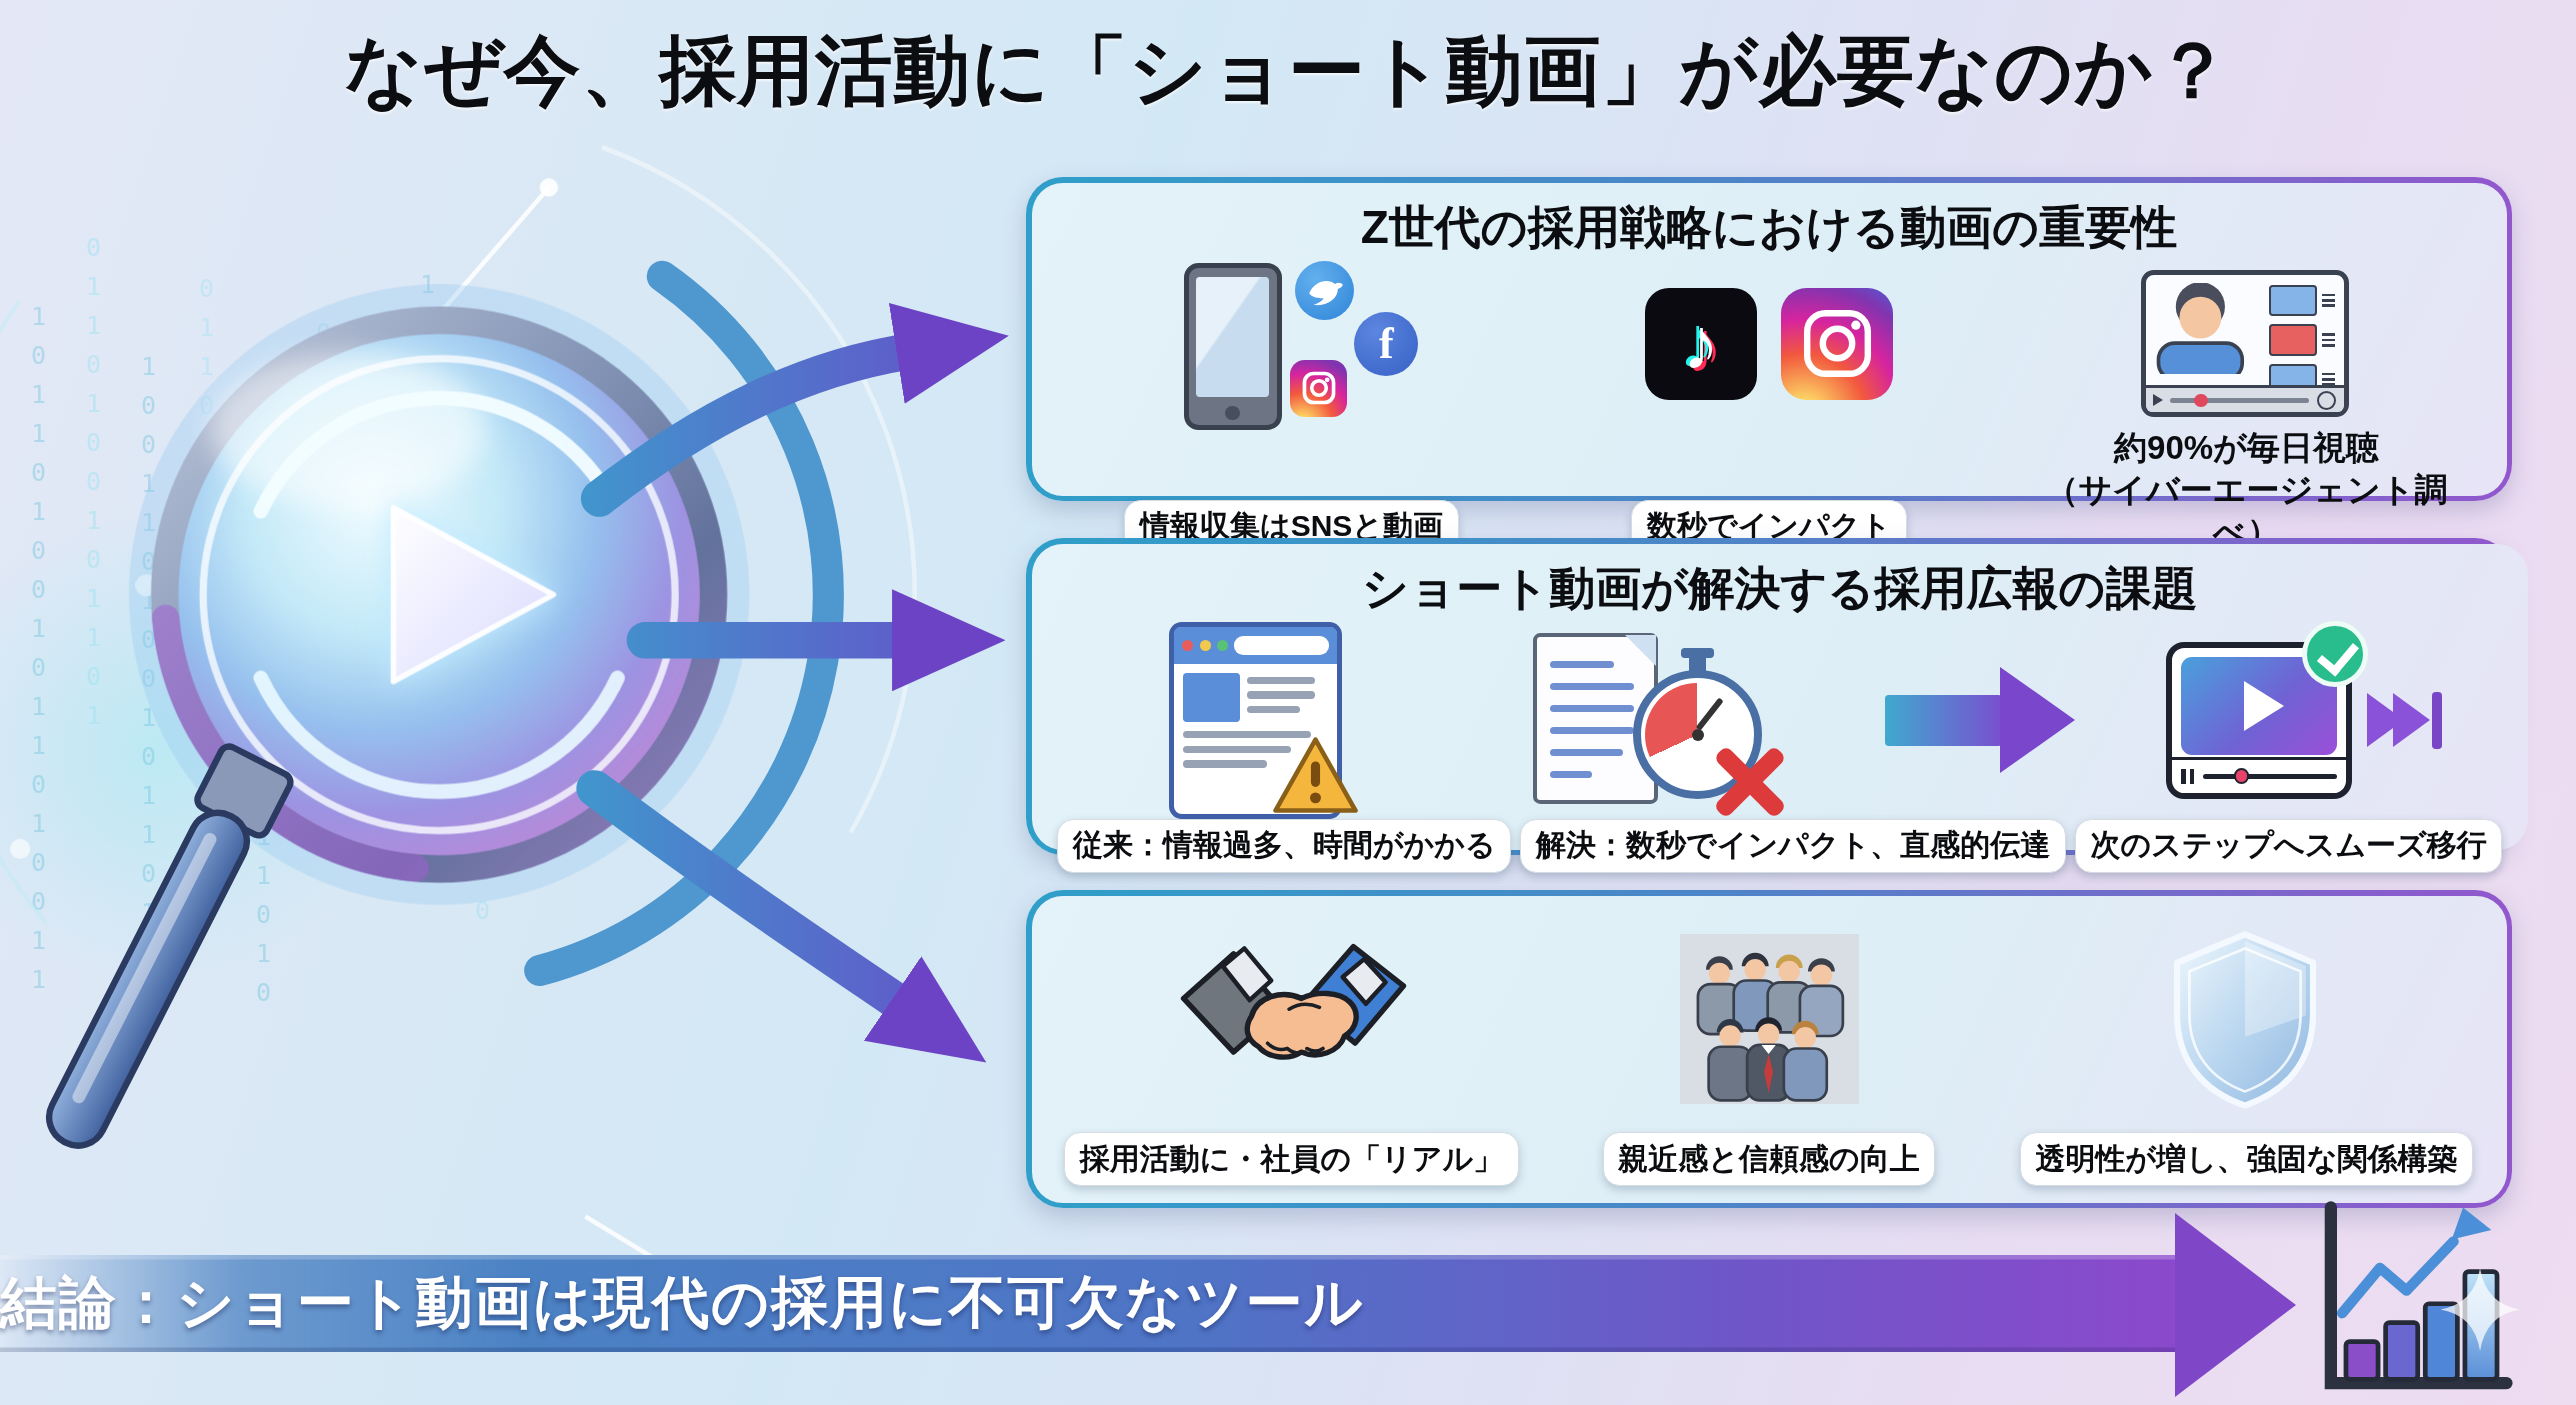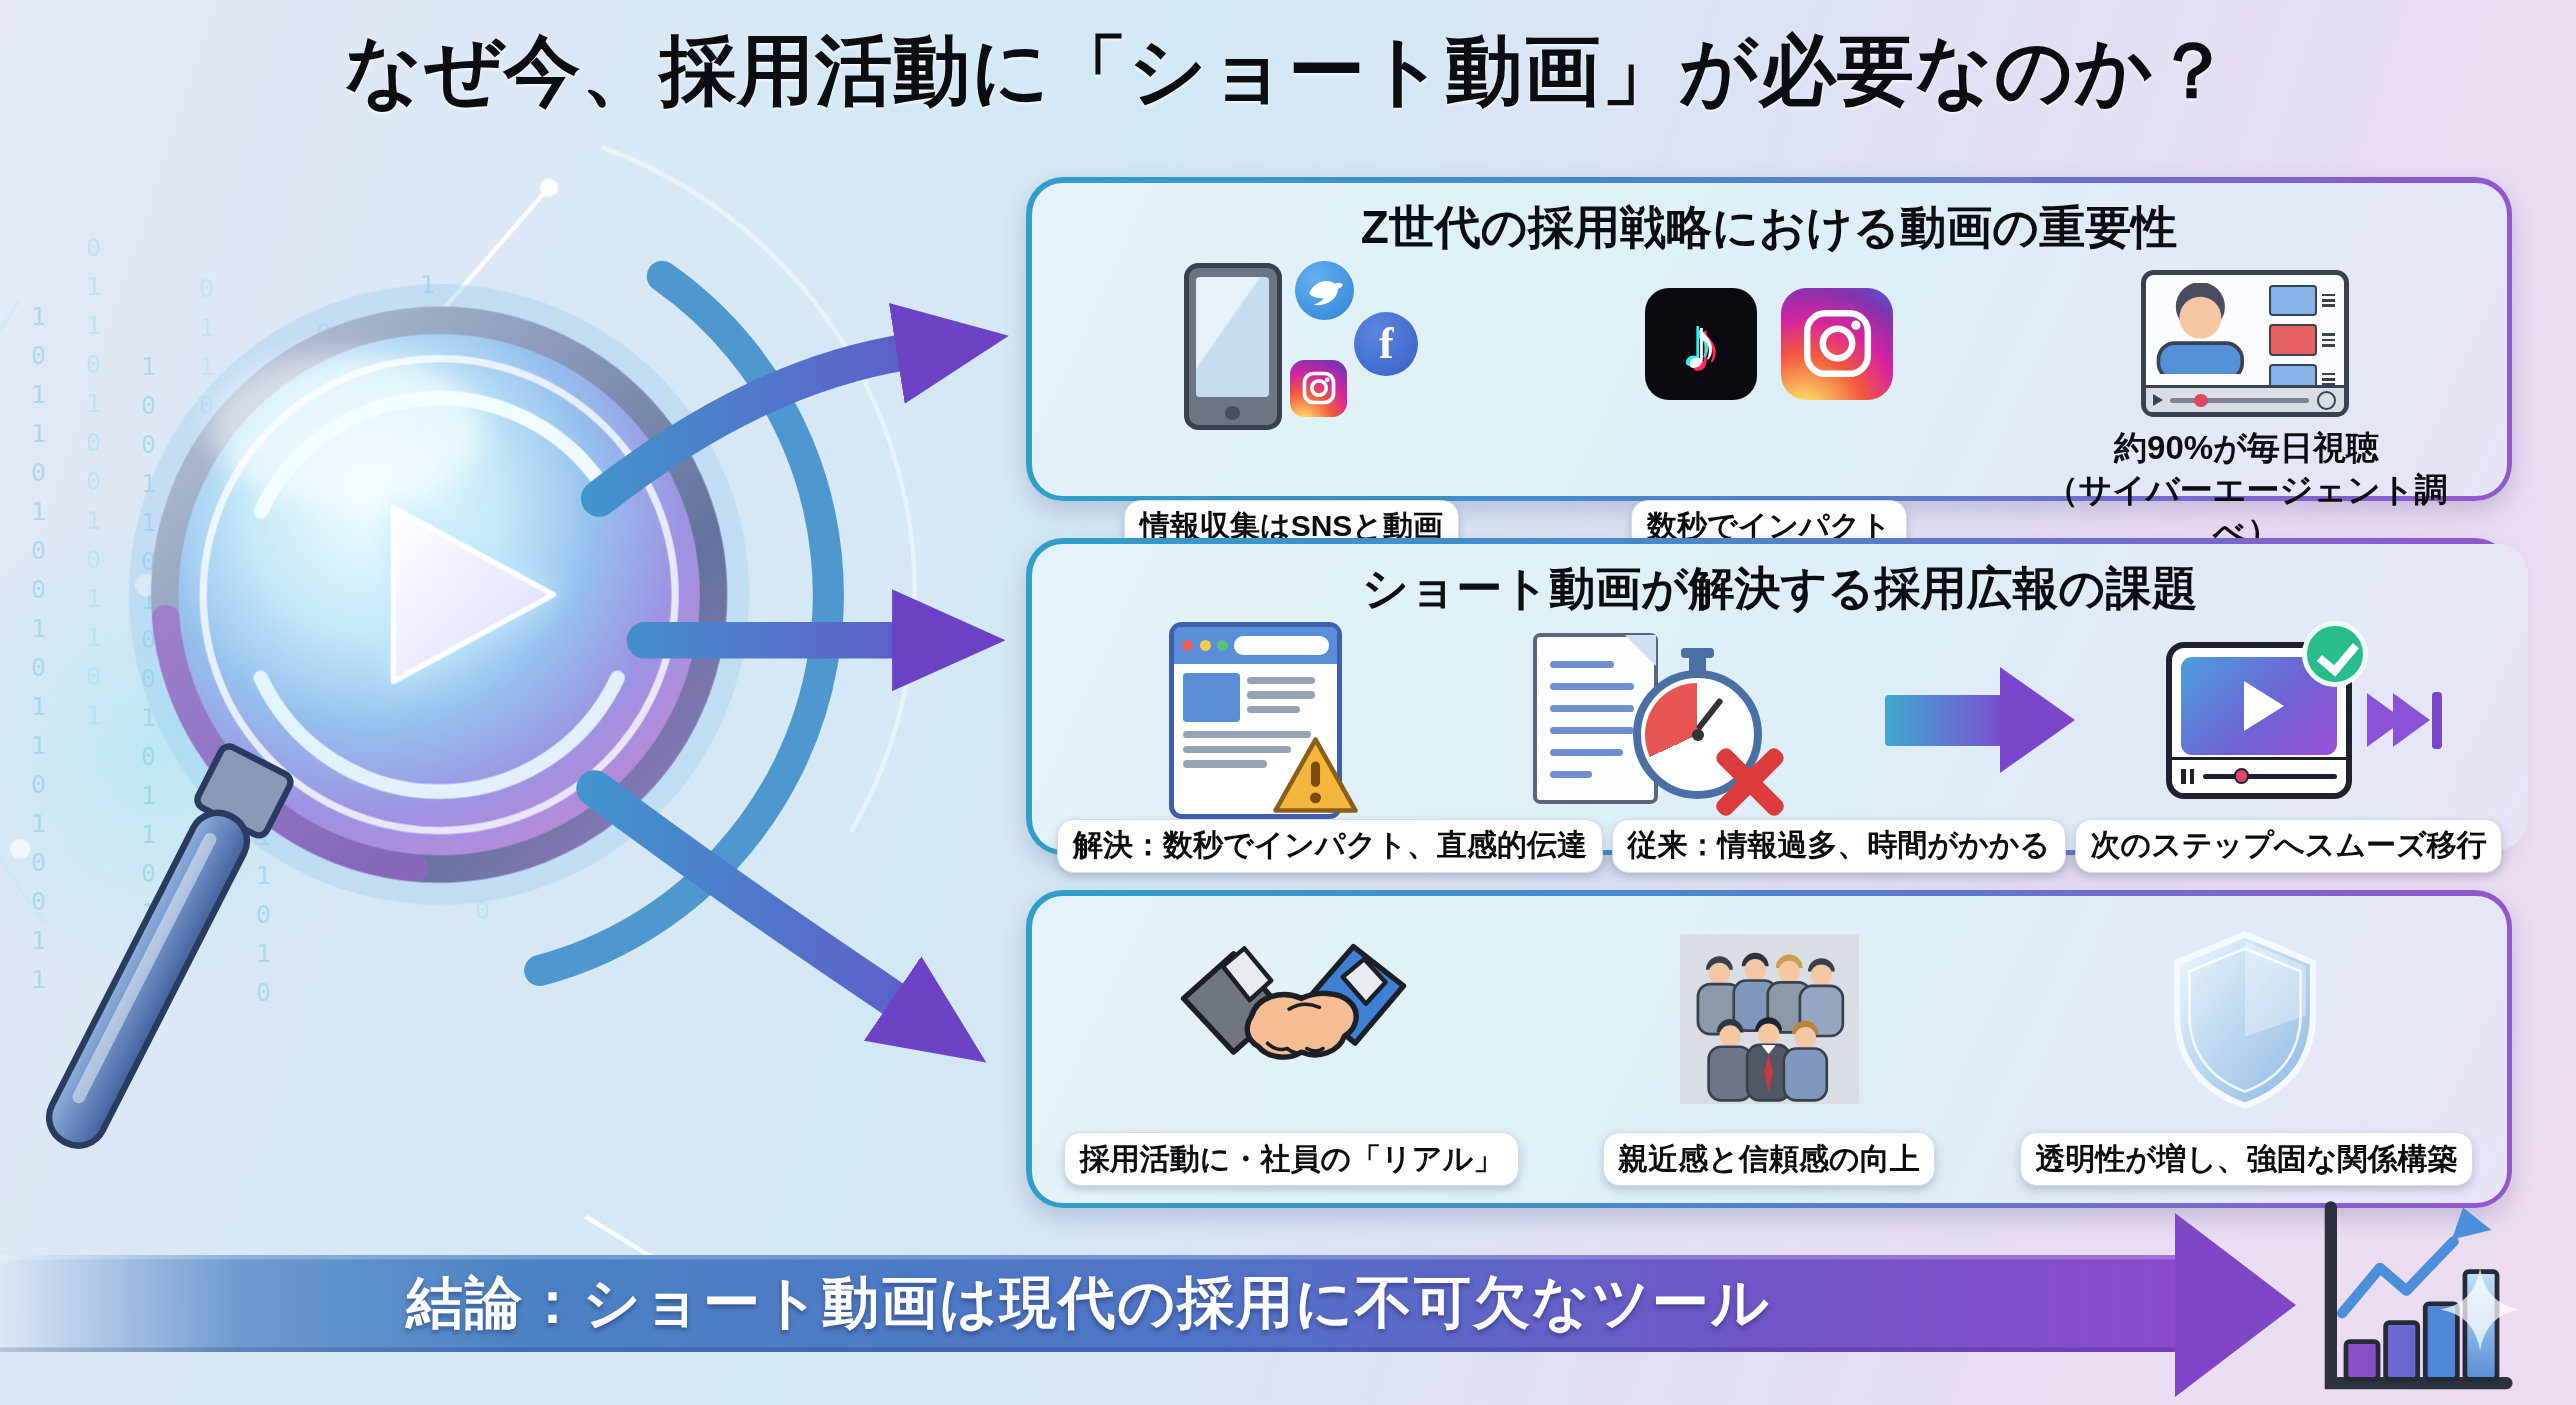--- a/index.html
+++ b/index.html
@@ -115,21 +115,21 @@
   .vid2 .pb i{display:block;width:4.6px;height:14.6px;background:#1d222e;}
   .vid2 .line2{flex:1;height:5.5px;background:#1d222e;border-radius:2.7px;position:relative;}
   .vid2 .dot2{position:absolute;left:31px;top:-5.5px;width:15.6px;height:15.6px;border-radius:50%;background:#e8446a;border:2.7px solid #1d222e;box-sizing:border-box;}
   .check{position:absolute;top:-27.4px;right:-22px;width:66px;height:66px;border-radius:50%;background:#29bd8e;border:5.5px solid #eefcf6;box-sizing:border-box;}
   .check::after{content:"";position:absolute;left:18.3px;top:10px;width:15.6px;height:29px;border-right:8.2px solid #fff;border-bottom:8.2px solid #fff;transform:rotate(40deg);}
   .ffgrp{display:flex;align-items:center;margin-left:14.6px;}
   .ffgrp .t{width:0;height:0;border-top:27.4px solid transparent;border-bottom:27.4px solid transparent;border-left:37px solid #8a52d8;}
   .ffgrp .t+.t{margin-left:-11px;}
   .ffgrp .b{width:10px;height:57px;background:#7a46c8;border-radius:3.7px;margin-left:1.8px;}
   
-  .banner{position:absolute;left:0;top:1255px;width:2177px;height:97px;display:flex;align-items:center;justify-content:center;
+  .banner{position:absolute;left:0;top:1255px;width:2177px;height:97px;display:flex;align-items:center;justify-content:flex-start;
     background:linear-gradient(90deg,rgba(122,170,215,0) 0%,rgba(90,140,200,.85) 11%,#4b82c4 24%,#4f74c6 55%,#6f56c8 80%,#8b49cc 100%);
     box-shadow:inset 0 4.6px 0 rgba(255,255,255,.22), inset 0 -4.6px 0 rgba(10,20,70,.18);}
   .banner .btxt{color:#fff;font-size:57px;font-weight:bold;letter-spacing:1.8px;text-shadow:0 2.7px 5.5px rgba(20,30,80,.45);}
   .bhead{position:absolute;left:2175px;top:1213px;width:0;height:0;
     border-top:92px solid transparent;border-bottom:92px solid transparent;border-left:121px solid #7f46c8;}
   .chart{position:absolute;left:2303px;top:1198px;}
 </style>
 </head>
 <body>
 
@@ -413,25 +413,25 @@
             </div>
             <div class="ffgrp">
                 <div class="t"></div>
                 <div class="t"></div>
                 <div class="b"></div>
               </div>
           </div>
         </div>
       </div>
       <div class="label-row">
+        <div class="lcell">
+            <div class="pill">従来：情報過多、時間がかかる</div>
+          </div>
         <div class="lcell" style="flex:1.25">
             <div class="pill">解決：数秒でインパクト、直感的伝達</div>
-          </div>
-        <div class="lcell">
-            <div class="pill">従来：情報過多、時間がかかる</div>
           </div>
         <div class="lcell">
             <div class="pill">次のステップへスムーズ移行</div>
           </div>
       </div>
     </div>
   </div>
 
   <div class="card" id="card3">
     <div class="card-inner">

